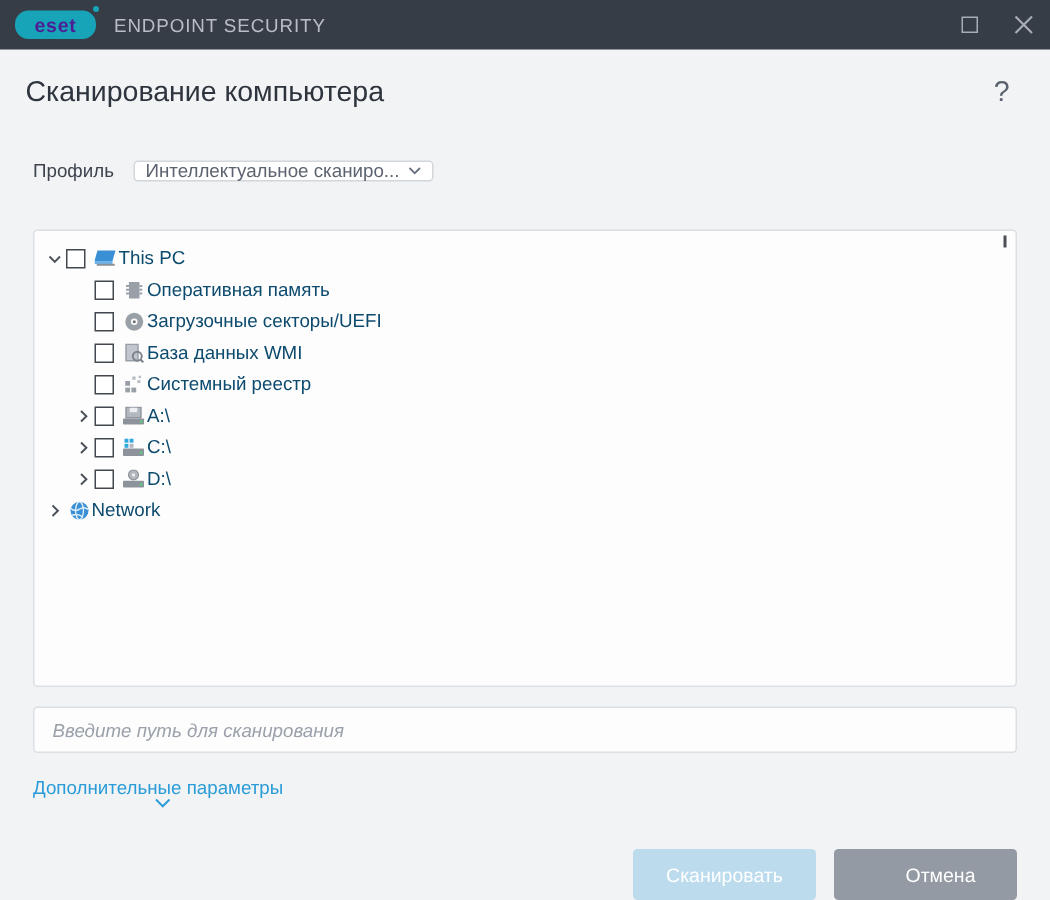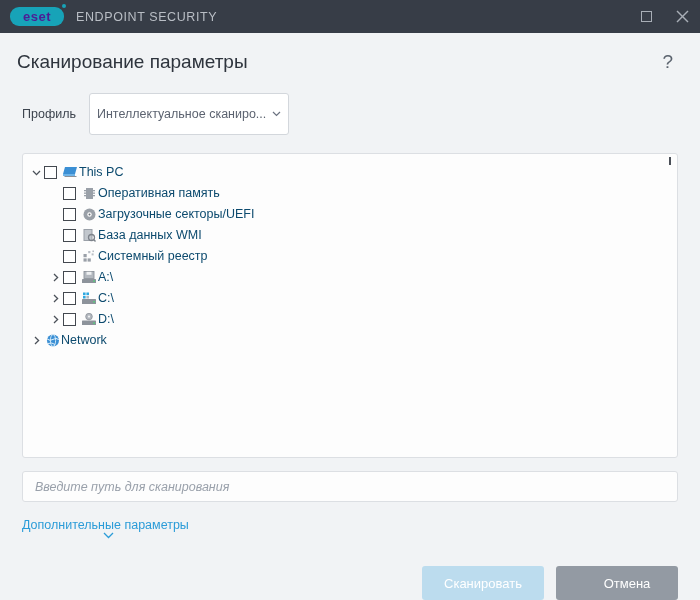--- a/index.html
+++ b/index.html
@@ -59,21 +59,21 @@
     padding: 2px 5px;
   }
 
   
   .profile-row {
     display: flex; align-items: center; padding: 0 0 0 22px;
     height: 32px; margin-top: 8px;
   }
   .profile-label { font-size: 12.5px; color: #3d444e; margin-right: 13px; }
   .profile-select {
-    width: 200px; height: 42px; background: #ffffff;
+    width: 200px; height: 14px; background: #ffffff;
     border: 1px solid #d3d7dc; border-radius: 3px;
     display: flex; align-items: center; padding: 0 7px;
     position: relative;
   }
   .profile-value {
     font-size: 12.5px; color: #5c6370; white-space: nowrap;
     overflow: hidden; flex: 1;
   }
   .chev { width: 9px; height: 6px; flex: none; margin-left: 5px; }
   .chev svg { display: block; }
@@ -161,21 +161,21 @@
       <div class="win-btn">
         <svg width="13" height="13" viewBox="0 0 13 13">
           <line x1="1" y1="1" x2="12" y2="12" stroke="#a8aeb6" stroke-width="1.4"></line>
           <line x1="12" y1="1" x2="1" y2="12" stroke="#a8aeb6" stroke-width="1.4"></line>
         </svg>
       </div>
     </div>
   </div>
 
   <div class="page-header">
-    <div class="page-title">Сканирование параметры</div>
+    <div class="page-title">Сканирование компьютера</div>
     <div class="help-icon">?</div>
   </div>
 
   <div class="profile-row">
     <span class="profile-label">Профиль</span>
     <div class="profile-select">
       <span class="profile-value">Интеллектуальное сканиро...</span>
       <span class="chev">
         <svg width="9" height="6" viewBox="0 0 9 6">
           <path d="M1 1 L4.5 4.5 L8 1" fill="none" stroke="#6b7280" stroke-width="1.2"></path>

